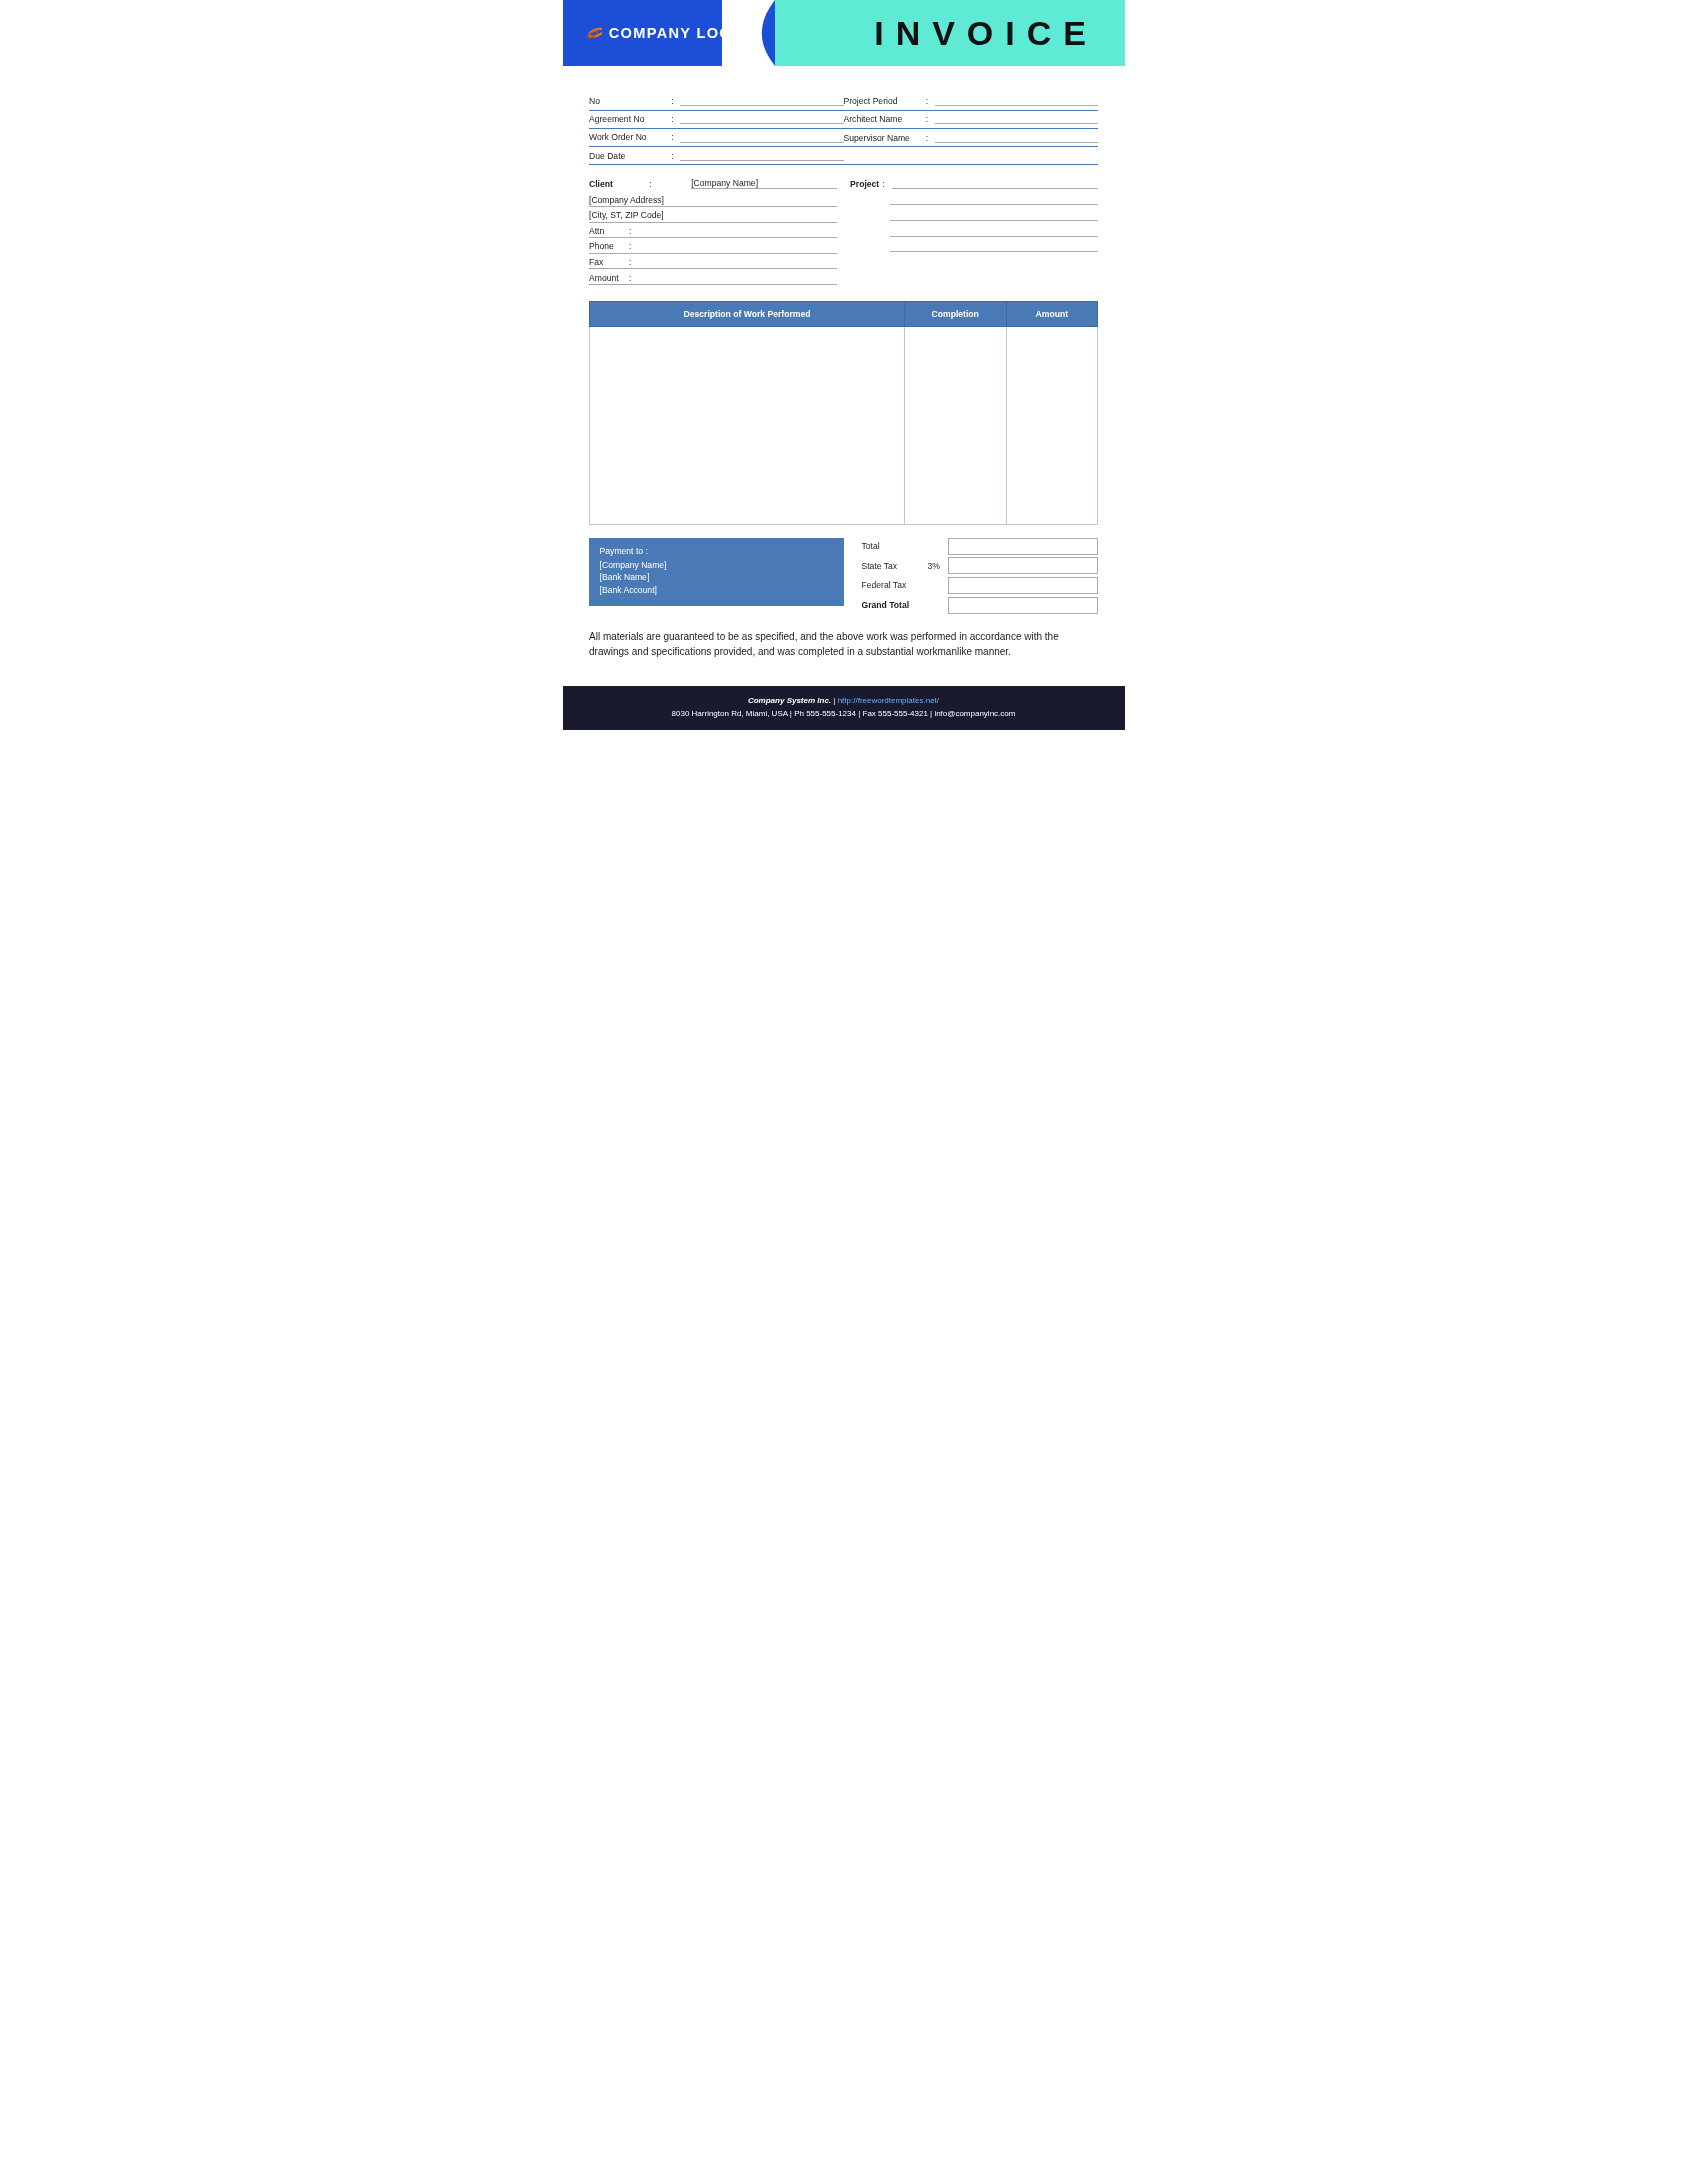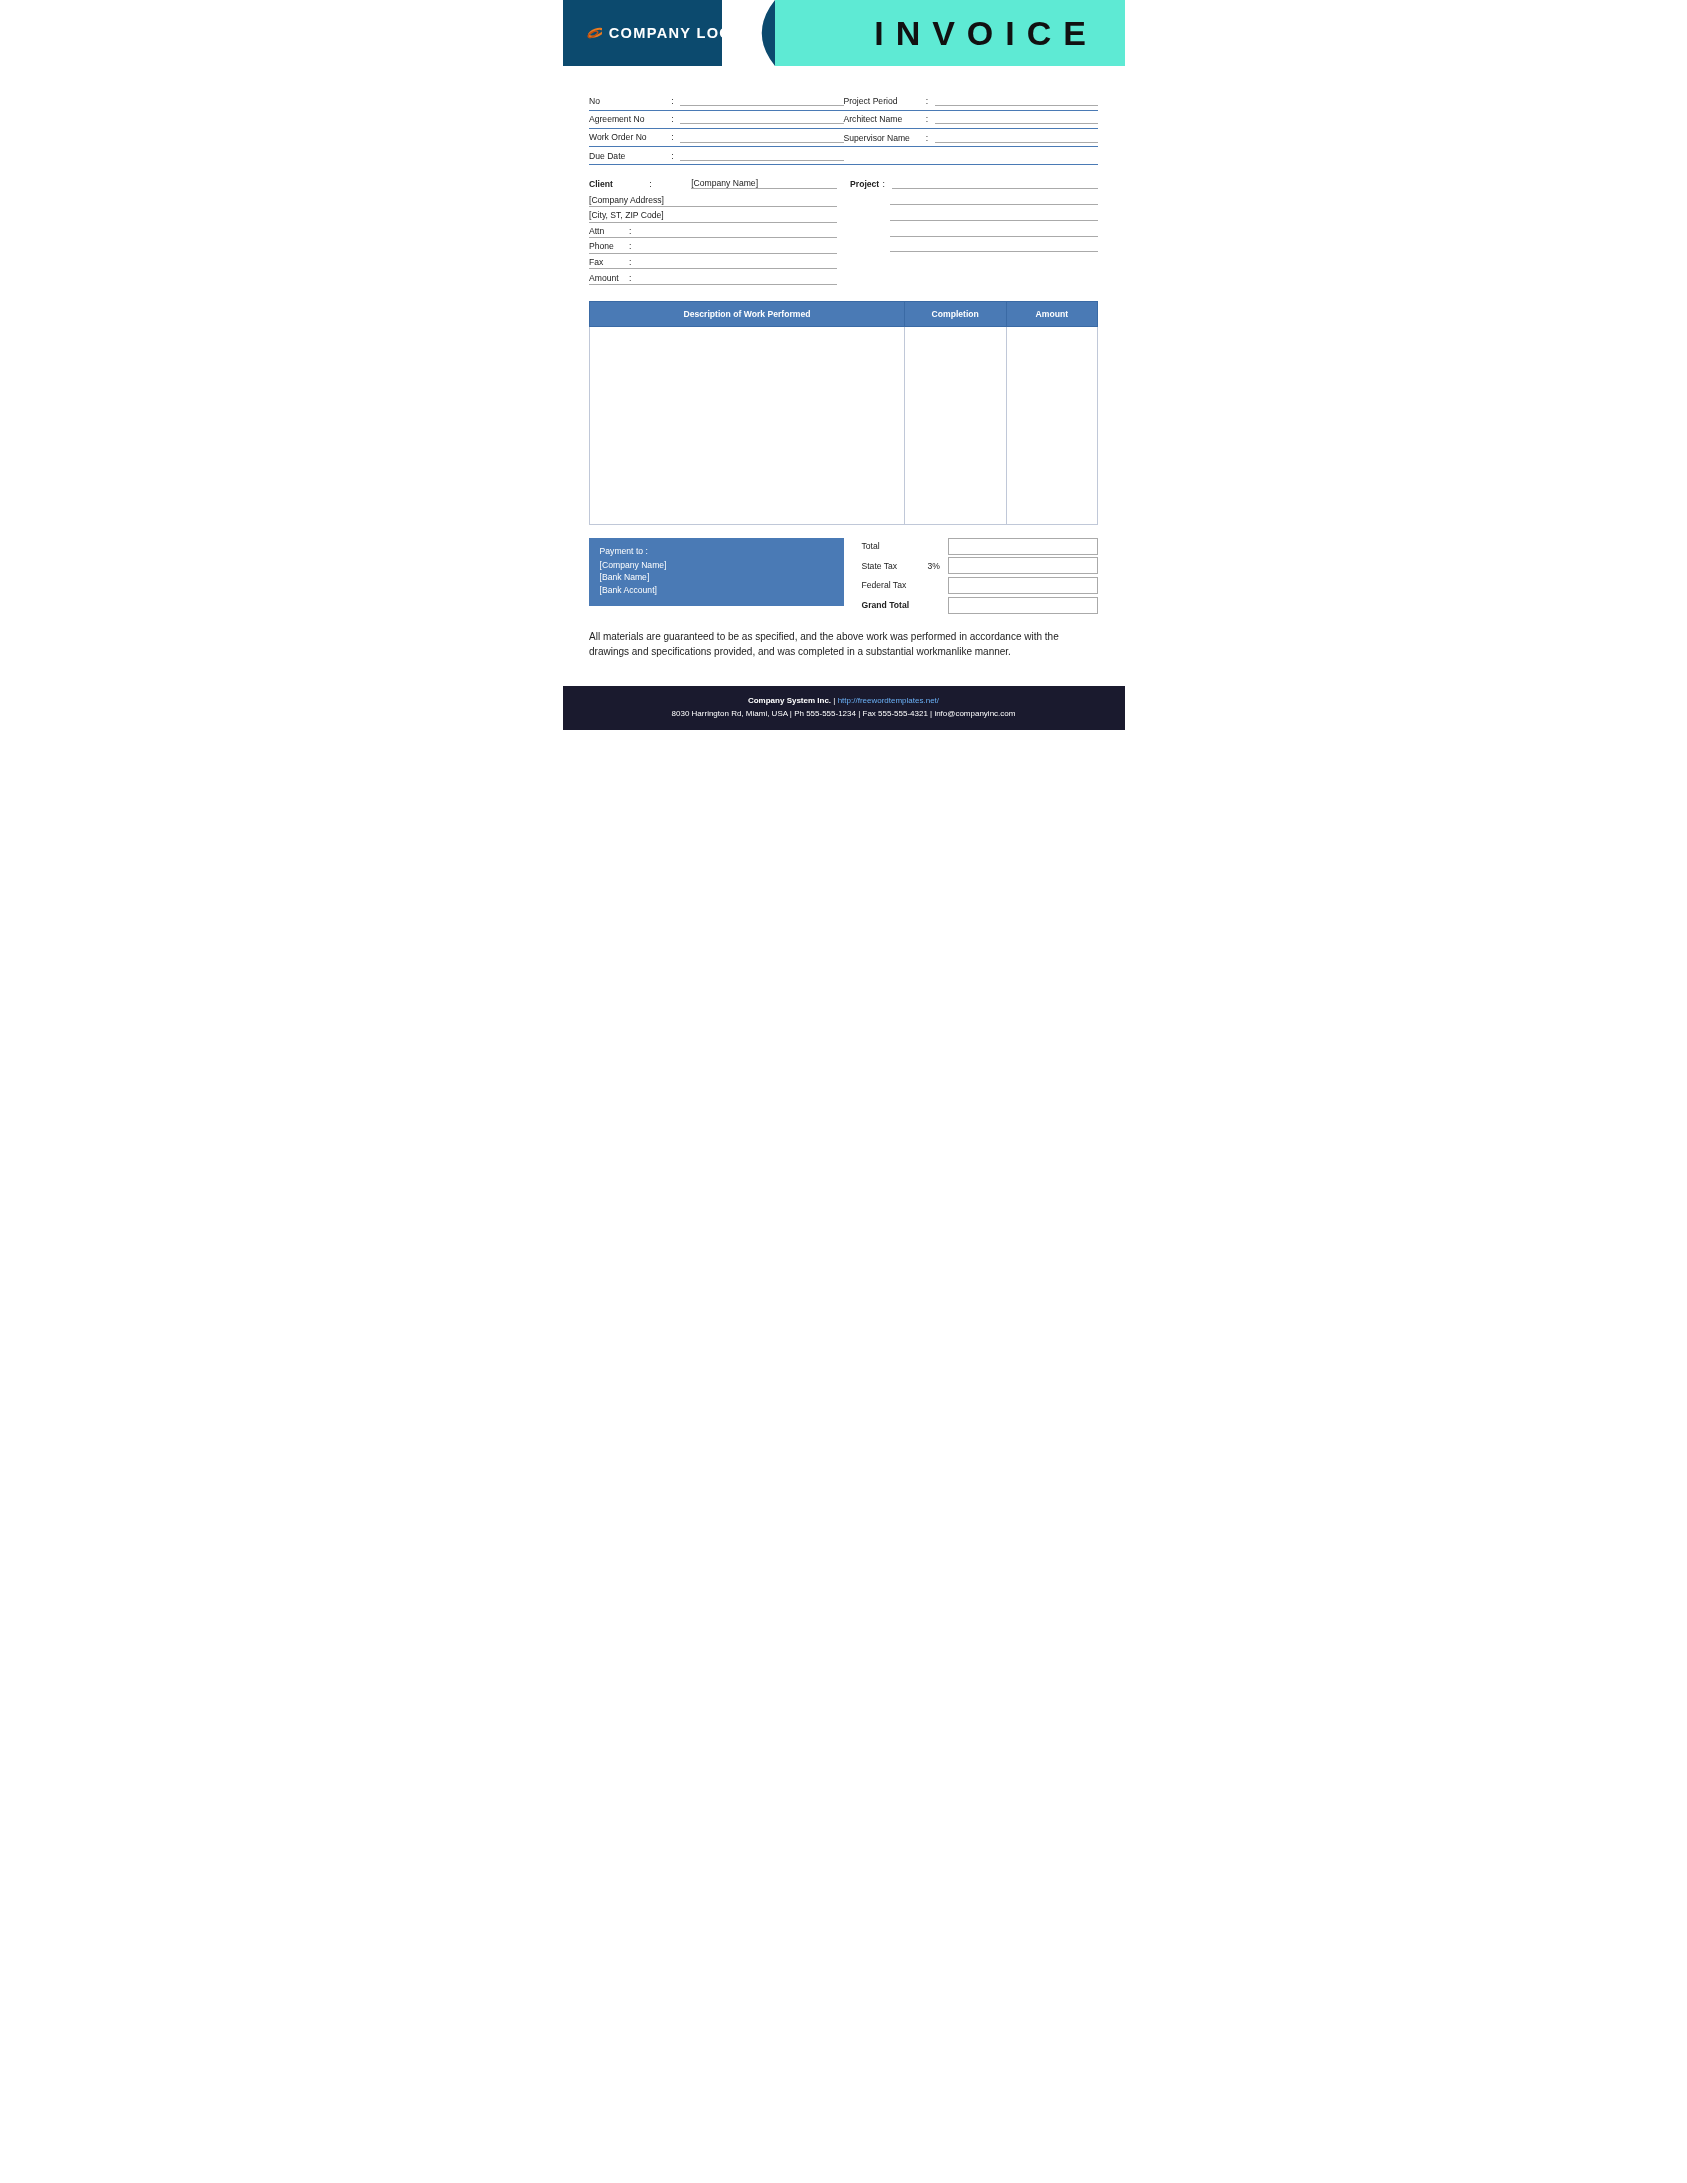--- a/index.html
+++ b/index.html
@@ -13,21 +13,21 @@
     }
 
     
     .header {
       display: flex;
       align-items: stretch;
       background: #1a1a2e;
       height: 66px;
     }
     .header-logo {
-      background: #0c4a6e;
+      background: #1d4ed8;
       width: 212px;
       display: flex;
       align-items: center;
       padding: 10px 13.2px;
       position: relative;
     }
     .logo-curve {
       position: absolute;
       right: 0;
       top: 0;
@@ -285,20 +285,21 @@
       padding: 9.3px 13.2px;
       font-size: 8px;
       line-height: 1.6;
     }
     .footer-bar a {
       color: #6ab0f5;
       text-decoration: none;
     }
     .footer-bar .company-bold {
       font-weight: bold;
+      font-style: italic;
     }
   </style>
 </head>
 <body>
 
 <div class="header">
   <div class="header-logo">
 
     <svg class="logo-curve" viewBox="0 0 80 100" preserveAspectRatio="none" xmlns="http://www.w3.org/2000/svg">
       <path d="M0,0 L80,0 Q40,50 80,100 L0,100 Z" fill="#fff"></path>

